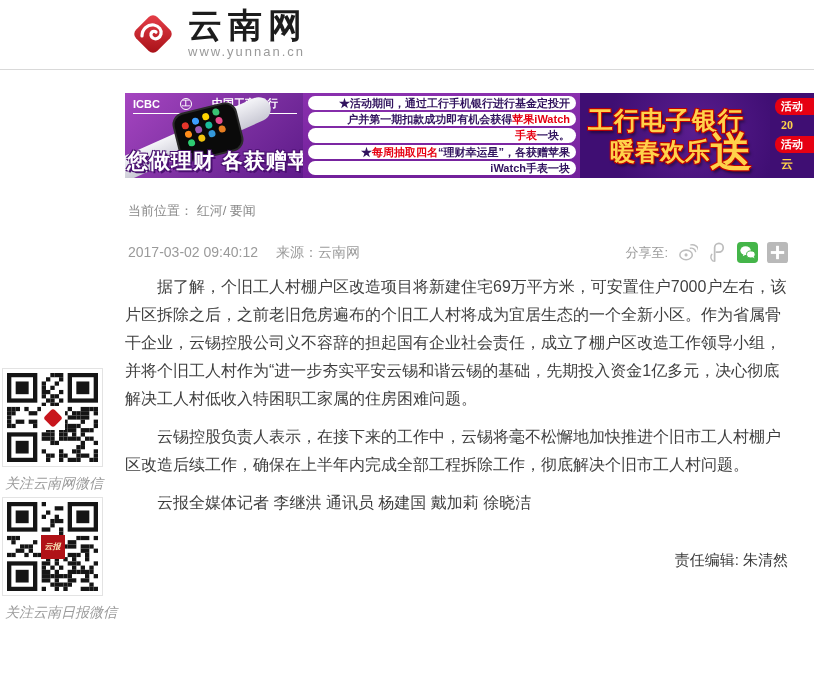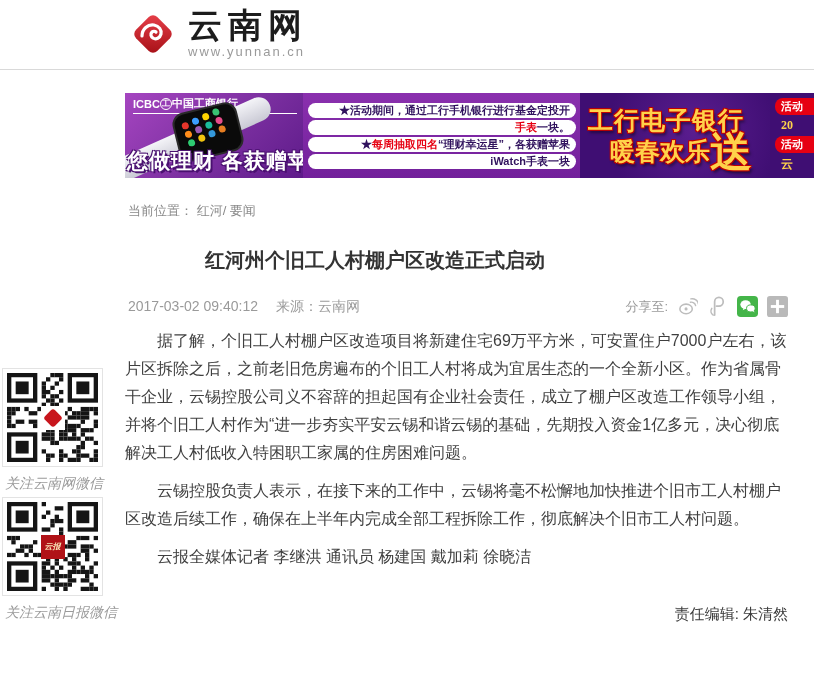--- a/index.html
+++ b/index.html
@@ -10,21 +10,21 @@
   
   .site-header { height:70px; border-bottom:1px solid #d9d9d9; }
   .logo { display:flex; align-items:center; gap:10px; margin-left:128px; padding-top:8px; width:fit-content; cursor:pointer; }
   .logo-icon { width:50px; height:50px; }
   .logo-text .site-name { font-family:"DejaVu Serif", serif; font-weight:900; font-size:34px; color:#1c1c1c; letter-spacing:6px; line-height:34px; }
   .logo-text .site-url { font-size:13px; color:#9a9a9a; letter-spacing:2px; margin-top:2px; }
 
   
   .banner { position:relative; margin:23px 0 0 125px; width:689px; height:85px; display:flex; overflow:hidden; cursor:pointer; }
   .b-left { position:relative; width:178px; background:linear-gradient(135deg,#a545c0 0%,#7b2fa0 55%,#5e1b8a 100%); overflow:hidden; }
-  .icbc-row { position:absolute; top:3px; left:8px; right:6px; color:#fff; font-size:11px; font-weight:bold; display:flex; align-items:center; gap:0; border-bottom:1px solid #fff; padding-bottom:2px; white-space:nowrap; }
+  .icbc-row { position:absolute; top:3px; left:8px; right:6px; color:#fff; font-size:11px; font-weight:bold; display:flex; align-items:center; gap:20px; border-bottom:1px solid #fff; padding-bottom:2px; white-space:nowrap; }
   .icbc-mark { display:inline-flex; width:12px; height:12px; border:1px solid #fff; border-radius:50%; align-items:center; justify-content:center; font-size:8px; }
   .watch-strap { position:absolute; top:34px; left:-18px; width:170px; height:24px; background:linear-gradient(#f4f4f8,#c9c9d4); border-radius:13px; transform:rotate(-24deg); }
   .watch-face { position:absolute; top:16px; left:52px; width:62px; height:46px; background:#0a0a0a; border-radius:10px; transform:rotate(-14deg); box-shadow:0 0 0 2px #2b2b2b; }
   .watch-dots { position:absolute; top:8px; left:7px; width:7px; height:7px; border-radius:50%; background:#e6352b;
     box-shadow: 11px -2px 0 #3b9dff, 22px -4px 0 #ffd400, 33px -6px 0 #38c172,
                 1px 9px 0 #ff8c1a, 12px 7px 0 #9b59b6, 23px 5px 0 #1abc9c, 34px 3px 0 #e74c8b,
                 2px 18px 0 #2ecc71, 13px 16px 0 #f1c40f, 24px 14px 0 #3498db, 35px 12px 0 #e67e22; }
   .b-slogan { position:absolute; left:2px; bottom:3px; font-size:21px; font-weight:900; color:#fff; white-space:nowrap; letter-spacing:1px;
     text-shadow:2px 2px 0 #4a1070, -1px -1px 0 #4a1070, 1px -1px 0 #4a1070, -1px 1px 0 #4a1070; }
   .b-mid { width:277px; background:linear-gradient(180deg,#8a30ae,#72209b); display:flex; flex-direction:column; justify-content:center; gap:2px; padding:3px 4px 3px 5px;text-align:right; }
@@ -102,20 +102,21 @@
       </div>
       <div class="watch-strap"></div>
       <div class="watch-face">
         <span class="watch-dots"></span>
       </div>
       <div class="b-slogan">您做理财 各获赠苹果</div>
     </div>
 
     <div class="b-mid">
       <div class="pill"><span>★活动期间，通过工行手机银行进行基金定投开</span></div>
+      <div class="pill"><span>户并第一期扣款成功即有机会获得</span><span class="red">苹果iWatch</span></div>
       <div class="pill"><span class="red">手表</span><span>一块。</span></div>
       <div class="pill"><span>★</span><span class="red">每周抽取四名</span><span>“理财幸运星”，各获赠苹果</span></div>
       <div class="pill"><span>iWatch手表一块</span></div>
     </div>
 
     <div class="b-right">
       <div class="promo1">工行电子银行</div>
       <div class="promo2">
         <span>暖春欢乐</span><span class="big">送</span>
       </div>
@@ -127,21 +128,20 @@
       <div class="edge-badge">活动</div>
       <div class="edge-plain">云</div>
     </div>
   </div>
 
   <div class="breadcrumb">
     <span>当前位置：</span>
     <span class="crumbs">红河/ 要闻</span>
   </div>
 
-  <h1 class="article-title">红河州个旧工人村棚户区改造正式启动</h1>
 
   <div class="meta-row">
     <div class="meta-left">
       <span>2017-03-02 09:40:12</span>
       <span class="src"><span>来源：</span><span>云南网</span></span>
     </div>
     <div class="share">
       <span class="share-label">分享至:</span>
       <svg class="share-icon" viewBox="0 0 22 22">
         <ellipse cx="9.5" cy="13.5" rx="6.5" ry="5" fill="none" stroke="#bdbdbd" stroke-width="1.6"></ellipse>

